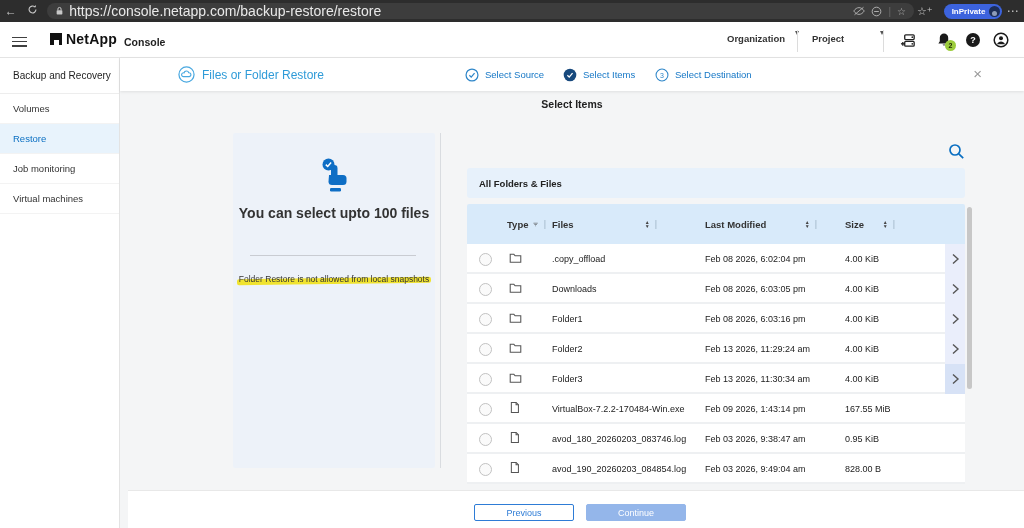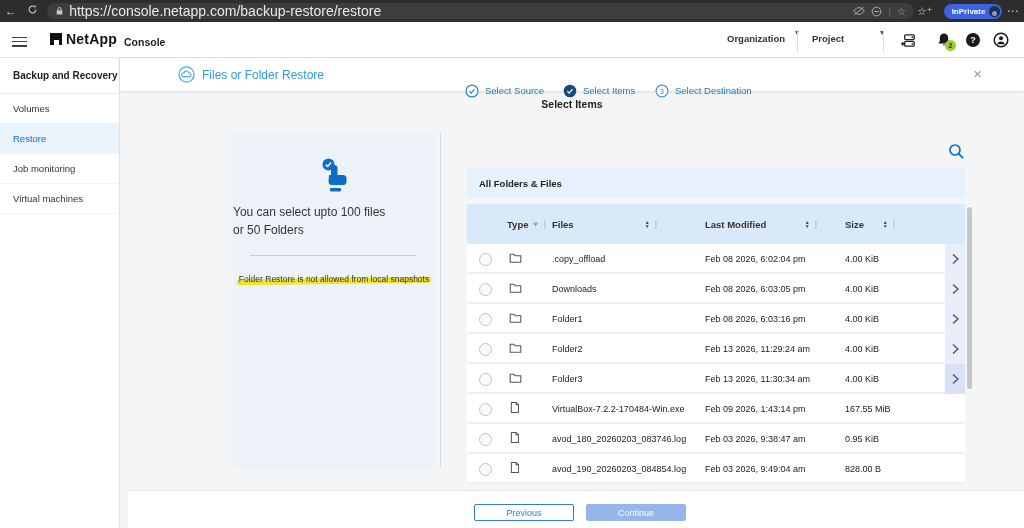--- a/index.html
+++ b/index.html
@@ -37,43 +37,43 @@
   .sw-value { font-size:15px; color:#666; margin-top:12px; }
   .vdiv { position:absolute; top:8px; width:1px; height:22px; background:#dcdcdc; }
   .hdr-icon { position:absolute; top:10px; width:17px; height:17px; cursor:pointer; }
   .badge { position:absolute; width:11px; height:11px; border-radius:50%; background:#9ccc3c;
     color:#1c2b00; font-size:7px; font-weight:bold; display:flex; align-items:center; justify-content:center; }
 
   
   .sidebar { position:absolute; top:58px; left:0; width:120px; height:470px; background:#fff;
     border-right:1px solid #e3e3e3; }
   .sb-title { height:36px; display:flex; align-items:center; padding-left:13px; font-size:10px;
-    font-weight:bold; color:#1e1e1e; border-bottom:1px solid #ededed; }
+    font-weight:normal; color:#1e1e1e; border-bottom:1px solid #ededed; }
   .sb-item { height:30px; display:flex; align-items:center; padding-left:13px; font-size:9.5px;
     color:#333; border-bottom:1px solid #f3f3f3; cursor:pointer; }
   .sb-item.active { background:#e8f3fc; color:#0a6fc2; }
 
   
   .wizard-bar { position:absolute; top:58px; left:120px; width:904px; height:33px; background:#fff;
     box-shadow:0 1px 3px rgba(0,0,0,.09); z-index:2; }
   .wiz-title { position:absolute; left:58px; top:0; height:33px; display:flex; align-items:center; gap:7px;
     color:#2f9bd8; font-size:12px; }
-  .step { position:absolute; top:16px; height:33px; display:flex; align-items:center; gap:6px;
+  .step { position:absolute; top:0; height:33px; display:flex; align-items:center; gap:6px;
     font-size:9.5px; color:#1577c6; cursor:pointer; }
   .close-x { position:absolute; right:42px; top:7px; font-size:15px; color:#9a9a9a; cursor:pointer; line-height:18px; }
 
   
   .content { position:absolute; top:91px; left:120px; width:904px; height:399px; background:#f4f5f6; }
   .page-title { position:absolute; top:7px; left:0; width:904px; text-align:center;
     font-size:10.5px; font-weight:bold; color:#222; }
 
   .info-panel { position:absolute; left:113px; top:42px; width:202px; height:335px;
     background:#edf2f9; border-radius:2px; }
   .hand-wrap { position:absolute; top:24px; left:0; width:202px; display:flex; justify-content:center; }
-  .ip-line { position:absolute; width:202px; text-align:left; font-size:12px; font-weight:normal; color:#333; }
+  .ip-line { position:absolute; width:202px; text-align:center; font-size:14px; font-weight:bold; color:#333; }
   .ip-hr { position:absolute; left:17px; top:122px; width:166px; height:1px; background:#c9ccd2; }
   .ip-note-wrap { position:absolute; left:0; top:135px; width:202px; text-align:center; }
   .ip-note { position:relative; z-index:1; font-size:8.5px; color:#333; white-space:nowrap; }
   .hl-bar { position:absolute; left:4px; top:10px; width:194px; height:6px; background:#f0e32f;
     transform:rotate(-.8deg); border-radius:2px; z-index:0; }
 
   .v-divider { position:absolute; left:320px; top:42px; width:1px; height:335px; background:#d9dce0; }
 
   .search-btn { position:absolute; left:828px; top:52px; width:18px; height:18px; cursor:pointer; }
 
@@ -251,21 +251,20 @@
     <div class="hand-wrap">
       <svg width="38" height="40" viewBox="0 0 38 40">
         <rect x="16" y="8" width="6.5" height="16" rx="3.2" fill="#0e6ec5"></rect>
         <path d="M14 18h14a3.5 3.5 0 0 1 3.5 3.5v3A3.5 3.5 0 0 1 28 28H17a3.5 3.5 0 0 1-3.5-3.5z" fill="#0e6ec5"></path>
         <rect x="15" y="31" width="11" height="3.4" rx="1.2" fill="#0e6ec5"></rect>
         <circle cx="13.5" cy="7.5" r="6" fill="#0e6ec5"></circle>
         <path d="M10.8 7.6l1.9 1.9 3.4-4" fill="none" stroke="#fff" stroke-width="1.5"></path>
       </svg>
     </div>
     <div class="ip-line" style="top:72px;">You can select upto 100 files</div>
-    <div class="ip-line" style="top:90px;">or 50 Folders</div>
     <div class="ip-hr"></div>
     <div class="ip-note-wrap">
       <span class="ip-note">Folder Restore is not allowed from local snapshots</span>
       <span class="hl-bar"></span>
     </div>
   </div>
 
   <div class="v-divider"></div>
 
   <div class="search-btn">

